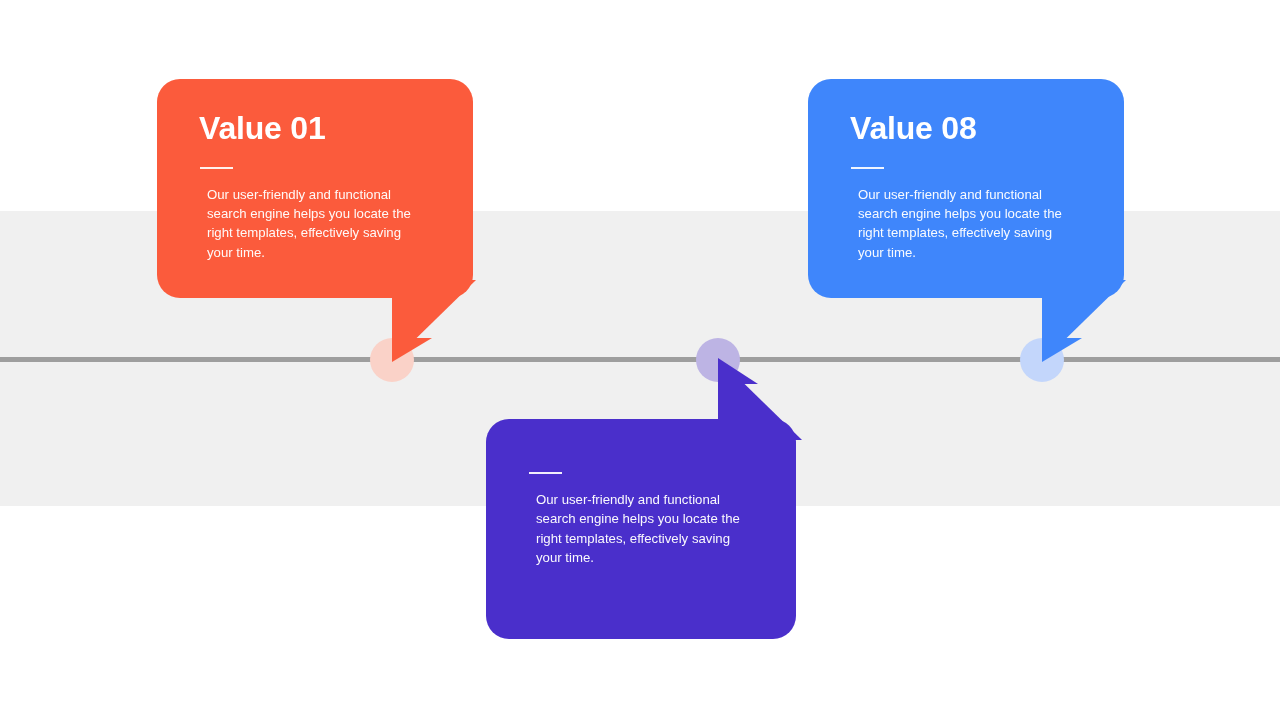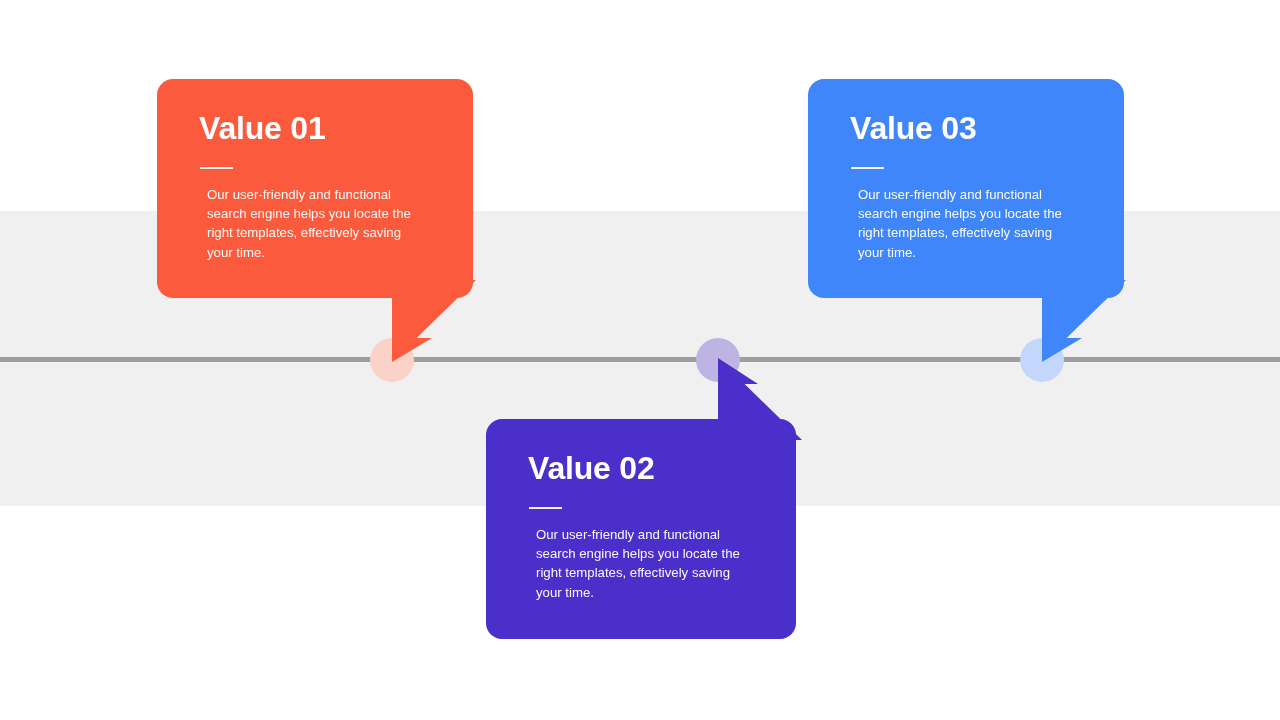--- a/index.html
+++ b/index.html
@@ -44,21 +44,21 @@
     border-radius: 50%;
   }
 
   
   .bubble {
     position: absolute;
   }
 
   .bubble-card {
     position: absolute;
-    border-radius: 16px;
+    border-radius: 23px;
     box-sizing: border-box;
   }
 
   .bubble-tail {
     position: absolute;
     overflow: visible;
   }
 
   .bubble-inner {
     position: absolute;
@@ -122,35 +122,34 @@
       </div>
     </div>
   </div>
 
   <div class="bubble">
     <svg class="bubble-tail" style="left:1042px; top:280px;" width="84" height="82" viewBox="0 0 84 82">
       <polygon points="0,0 84,0 0,82" fill="#3f86fb"></polygon>
     </svg>
     <div class="bubble-card card-3" style="left:808px; top:79px; width:316px; height:219px; background:#3f86fb;">
       <div class="bubble-inner">
-        <h2 class="bubble-title">Value 03</h2>
+        <h2 class="bubble-title">Value 08</h2>
         <div class="bubble-divider"></div>
         <p class="bubble-body">Our user-friendly and functional search engine helps you locate the right templates, effectively saving your time.</p>
       </div>
     </div>
   </div>
 
   <div class="bubble">
 
     <svg class="bubble-tail" style="left:718px; top:358px;" width="84" height="82" viewBox="0 0 84 82">
       <polygon points="0,0 84,82 0,82" fill="#4a2fcb"></polygon>
     </svg>
     <div class="bubble-card card-2" style="left:486px; top:419px; width:310px; height:220px; background:#4a2fcb;">
       <div class="bubble-inner">
-        <h2 class="bubble-title">Value 02</h2>
         <div class="bubble-divider"></div>
         <p class="bubble-body">Our user-friendly and functional search engine helps you locate the right templates, effectively saving your time.</p>
       </div>
     </div>
   </div>
 
   <div class="timeline-node" style="left:370px; top:338px; width:44px; height:44px; background:#fad2c8;"></div>
   <div class="timeline-node" style="left:696px; top:338px; width:44px; height:44px; background:#bdb4e4;"></div>
   <div class="timeline-node" style="left:1020px; top:338px; width:44px; height:44px; background:#c3d6fb;"></div>
 

